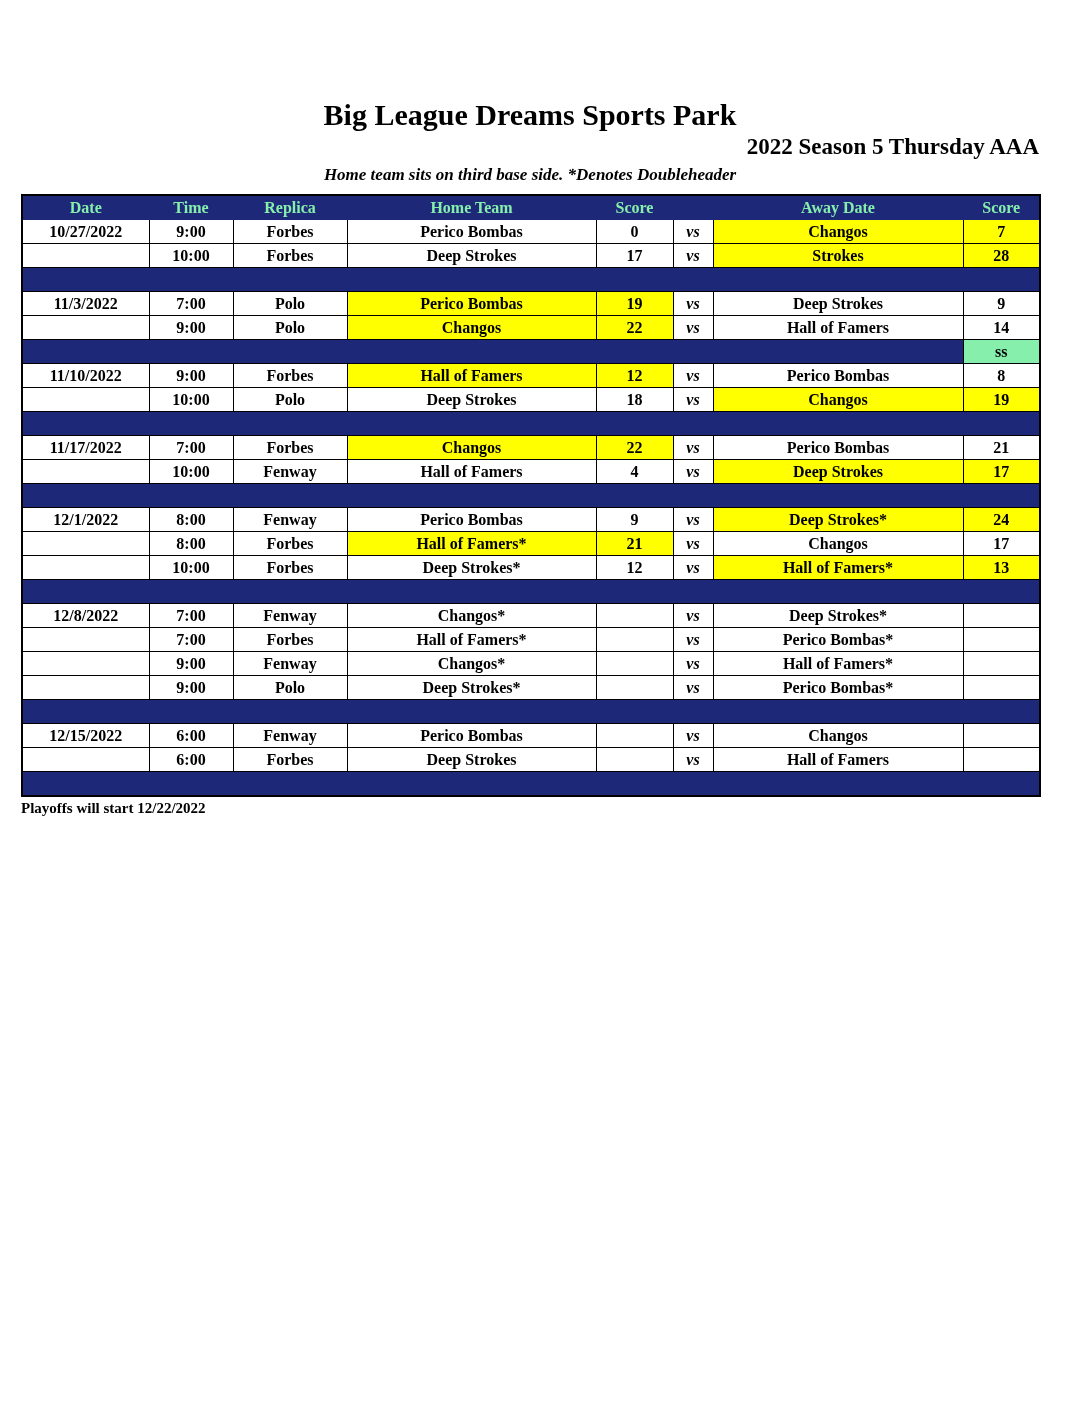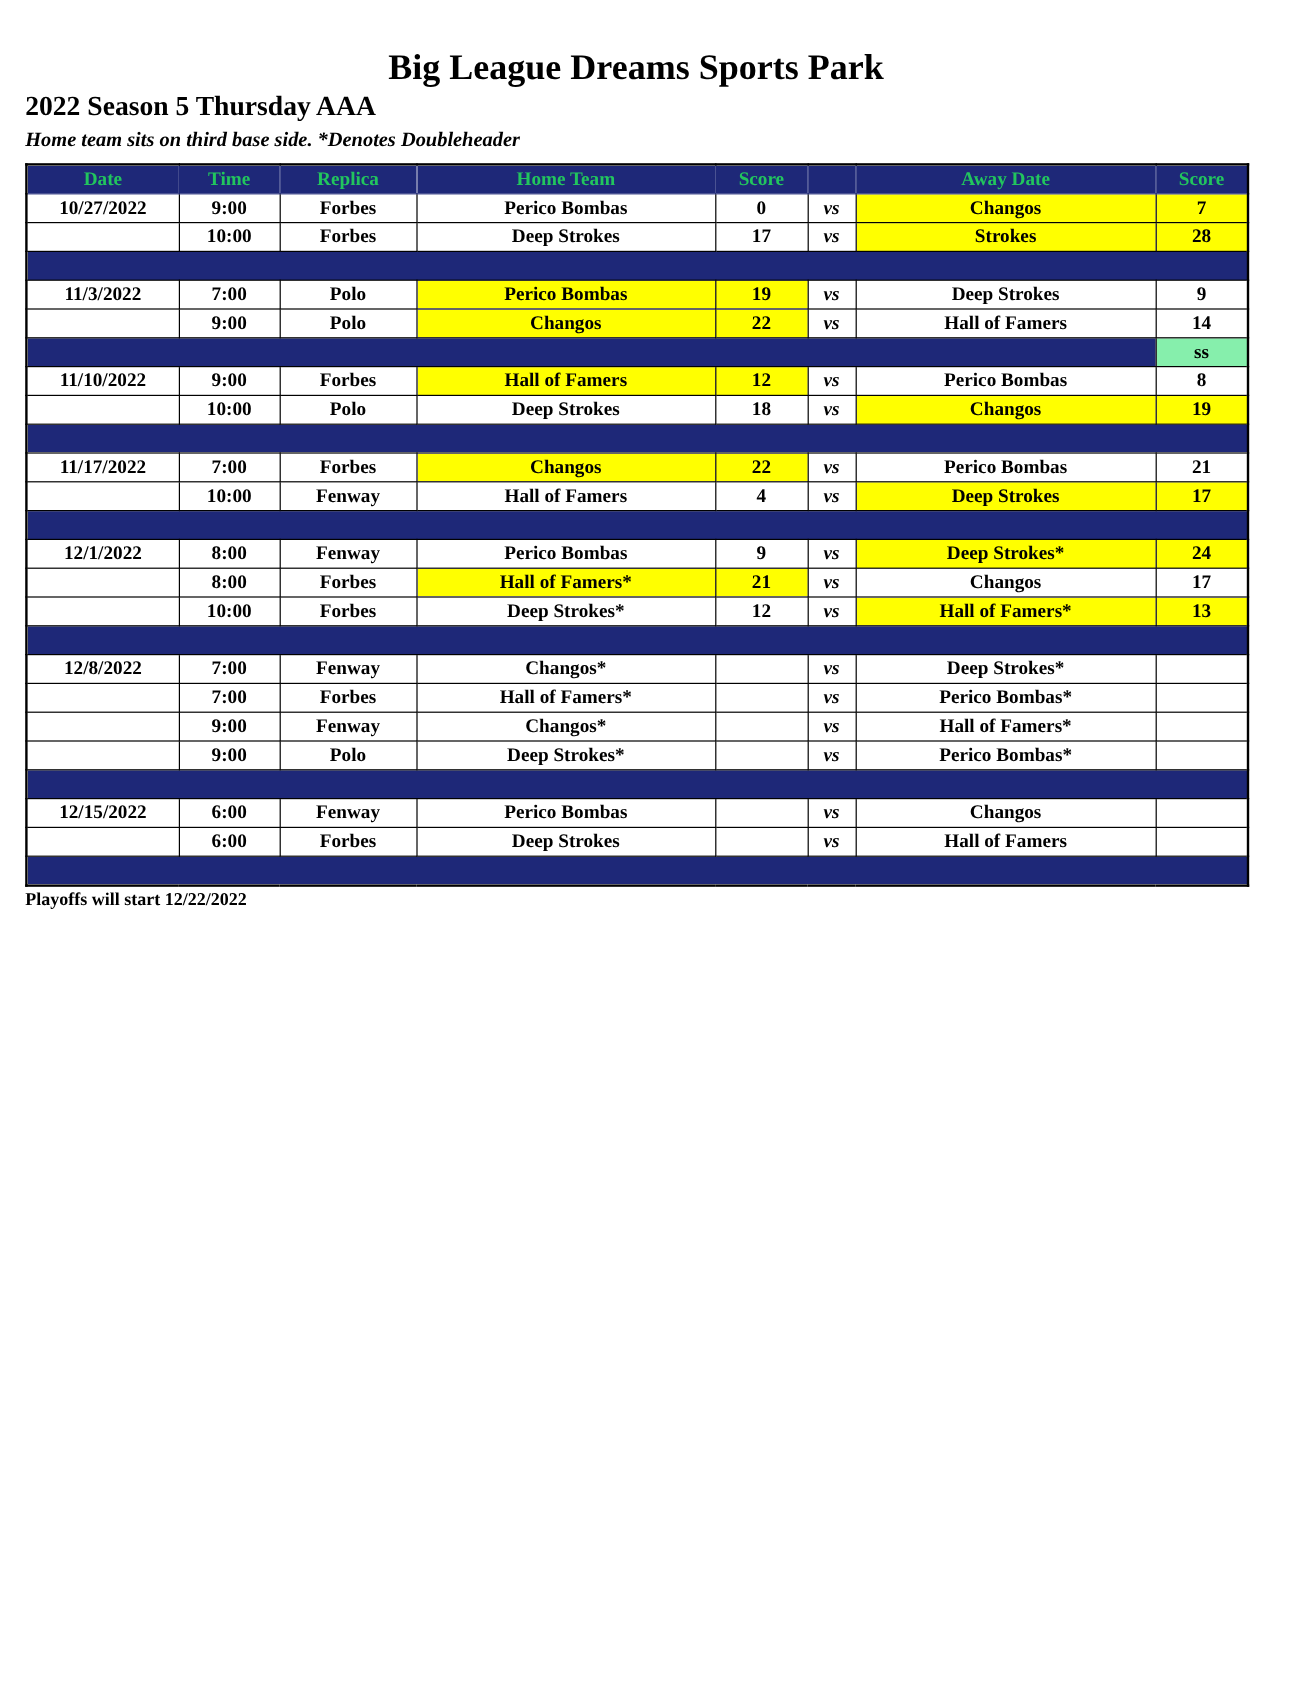--- a/index.html
+++ b/index.html
@@ -6,44 +6,44 @@
     margin: 0;
     padding: 0;
     background: #ffffff;
     font-family: "Liberation Serif", serif;
     color: #000000;
   }
   .page {
     width: 1088px;
     height: 1044px;
     box-sizing: border-box;
-    padding-top: 40px;
+    padding-top: 98px;
     background: #ffffff;
   }
   .container {
     width: 1018px;
     margin-left: 21px;
   }
   .title {
     font-size: 30px;
     font-weight: 700;
     text-align: center;
     line-height: 1.1;
   }
   .subtitle {
     font-size: 23px;
     font-weight: 700;
-    text-align: left;
+    text-align: right;
     margin-top: 3px;
   }
   .note {
     font-size: 17px;
     font-weight: 700;
     font-style: italic;
-    text-align: left;
+    text-align: center;
     margin-top: 5px;
     margin-bottom: 9px;
   }
   table.sched {
     border-collapse: collapse;
     table-layout: fixed;
     width: 1018px;
     border: 2px solid #000;
   }
   table.sched th,
@@ -53,21 +53,21 @@
     padding: 0 2px;
     font-size: 16px;
     font-weight: 700;
     text-align: center;
     vertical-align: middle;
     overflow: hidden;
     white-space: nowrap;
   }
   table.sched th {
     background: #1E2878;
-    color: #22c55e;
+    color: #86efac;
     border-color: #1E2878;
     border-top-color: #000;
   }
   td.sep {
     background: #1E2878;
   }
   td.hl {
     background: #FFFF00;
   }
   td.vs {

